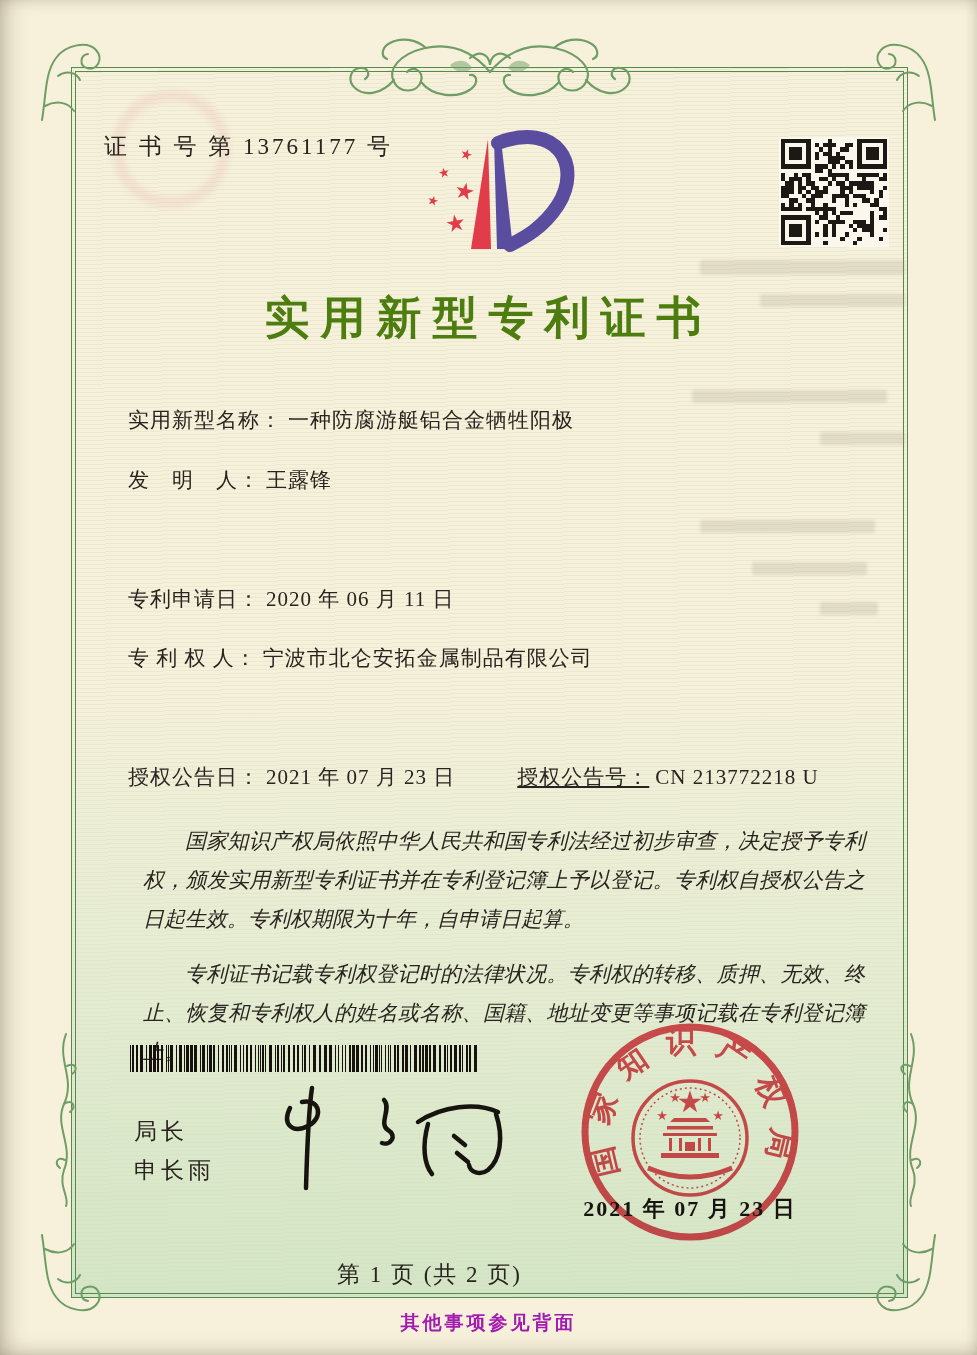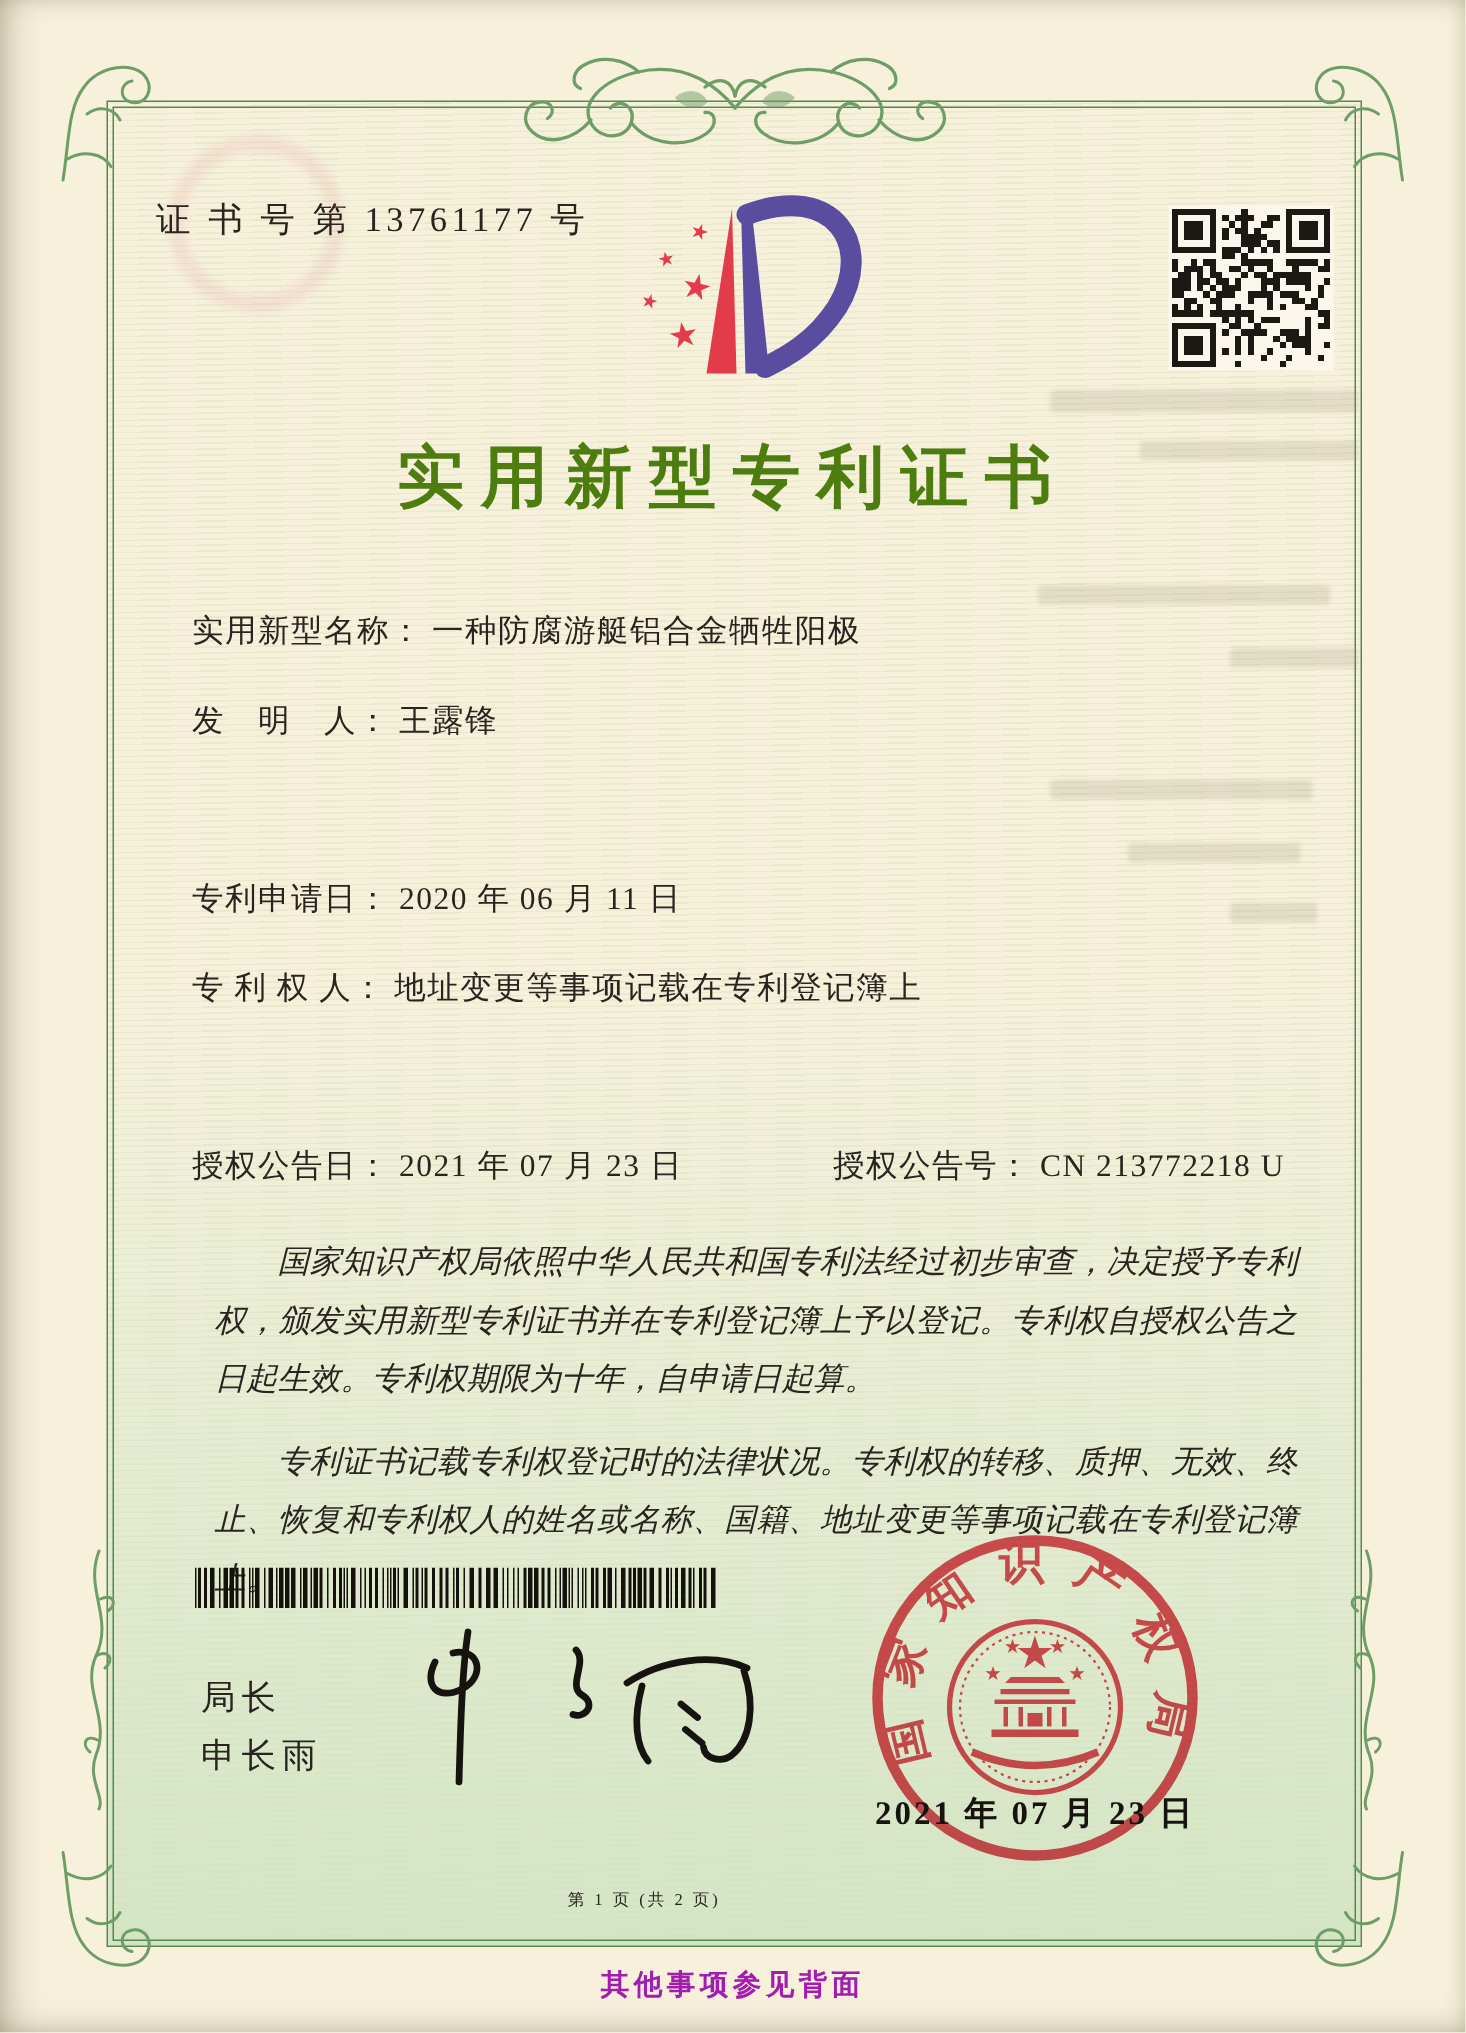--- a/index.html
+++ b/index.html
@@ -23,26 +23,26 @@
     background:
       linear-gradient(180deg, rgba(214,232,203,0) 48%, rgba(210,230,198,.45) 72%, rgba(203,226,191,.8) 100%),
       repeating-linear-gradient(179deg, rgba(118,163,106,.10) 0 1px, rgba(0,0,0,0) 1px 4px);
   }
   .panel::before{content:""; position:absolute; inset:3px; border:1px solid #55894f; pointer-events:none;}
   .abs{position:absolute;}
   .cert-no{left:104px; top:131px; font-size:23px; letter-spacing:3px;}
   .title{left:71px; top:288px; width:835px; text-align:center; font-size:45px; font-weight:bold; letter-spacing:11px; color:#4d7c0f;}
   .field{left:128px; font-size:21px; letter-spacing:1px; white-space:nowrap;}
   .field .val{margin-left:6px;}
-  .grant-pair{margin-left:100px;}
+  .grant-pair{margin-left:62px;text-decoration:underline;}
   .paras{left:127px; top:806px; width:754px; font-size:21px; line-height:39px; text-align:justify;}
   .paras p{margin:16px; text-indent:2em;font-style:italic;}
   .signer{left:134px; font-size:23px; letter-spacing:4px;}
   .seal-date{left:566px; top:1194px; width:248px; text-align:center; font-size:22px; font-weight:bold; letter-spacing:2px; color:#17130f; z-index:5;}
-  .page-info{left:71px; top:1259px; width:717px; text-align:center; font-size:11px; letter-spacing:2px;}
+  .page-info{left:71px; top:1259px; width:717px; text-align:center; font-size:23px; letter-spacing:2px;}
   .back-note{left:71px; top:1310px; width:835px; text-align:center; font-size:19px; letter-spacing:3px; font-weight:bold; color:#a21caf;}
   .qr{left:779px; top:137px; width:106px; height:106px; background:#fbf7ec; padding:2px;}
   .barcode{left:130px; top:1045px;}
   .seal{left:574px; top:1016px; mix-blend-mode:multiply; opacity:.93; z-index:4;}
   .signature{left:266px; top:1080px; z-index:3;}
   .logo{left:405px; top:113px;}
   .orn{color:#6f9d66;}
   .ghost{position:absolute; background:rgba(148,138,112,.20); filter:blur(1.5px); border-radius:3px;}
   .ghost-seal{position:absolute; left:112px; top:90px; width:96px; height:96px; border-radius:50%;
     border:11px solid rgba(233,168,162,.22); filter:blur(3px);}
@@ -432,21 +432,21 @@
   <div class="abs field" style="top:466px;">
     <span>发　明　人：</span><span class="val">王露锋</span>
   </div>
   <div class="abs field" style="top:406px;">
     <span>实用新型名称：</span><span class="val">一种防腐游艇铝合金牺牲阳极</span>
   </div>
   <div class="abs field" style="top:585px;">
     <span>专利申请日：</span><span class="val">2020 年 06 月 11 日</span>
   </div>
   <div class="abs field" style="top:644px;">
-    <span>专 利 权 人：</span><span class="val">地址变更等事项记载在专利登记簿上</span>
+    <span>专 利 权 人：</span><span class="val">宁波市北仑安拓金属制品有限公司</span>
   </div>
   <div class="abs field" style="top:763px;">
     <span>授权公告日：</span><span class="val">2021 年 07 月 23 日</span><span class="grant-pair">授权公告号：</span><span class="val">CN 213772218 U</span>
   </div>
 
   <div class="abs paras">
     <p>国家知识产权局依照中华人民共和国专利法经过初步审查，决定授予专利权，颁发实用新型专利证书并在专利登记簿上予以登记。专利权自授权公告之日起生效。专利权期限为十年，自申请日起算。</p>
     <p>专利证书记载专利权登记时的法律状况。专利权的转移、质押、无效、终止、恢复和专利权人的姓名或名称、国籍、地址变更等事项记载在专利登记簿上。</p>
   </div>
 

